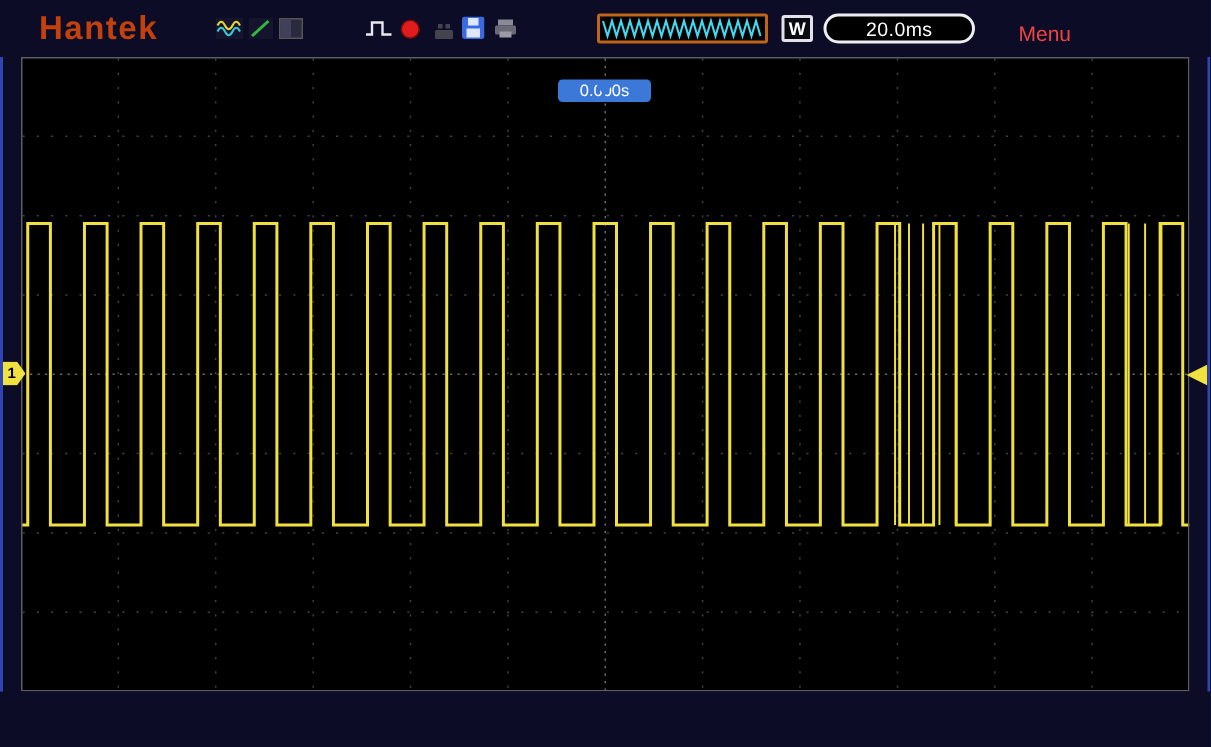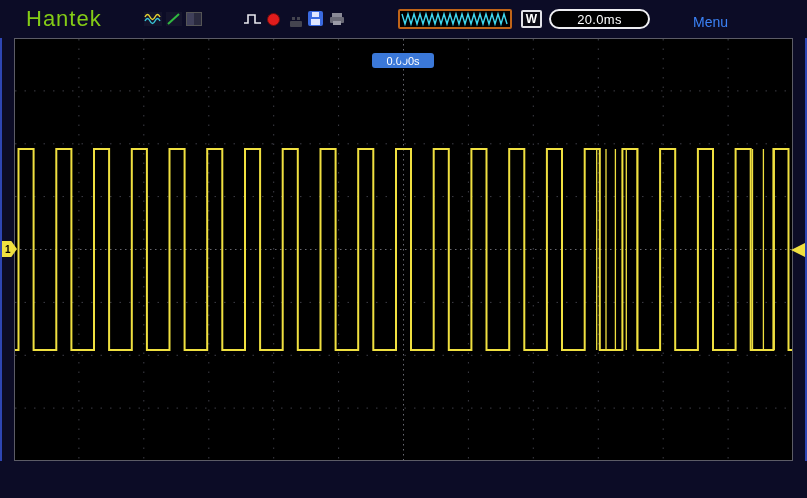--- a/index.html
+++ b/index.html
@@ -1,33 +1,33 @@
 <!DOCTYPE html>
 <html><head>
 <meta charset="utf-8">
 <style>
   *{margin:0;padding:0;box-sizing:border-box}
   html,body{width:807px;height:498px;background:#05050f;font-family:"Liberation Sans",sans-serif;overflow:hidden}
   .scope{position:relative;width:807px;height:498px;background:#0c0c26;overflow:hidden;
          box-shadow:inset 0 0 0 2px #2e46b4;}
   
   .topbar{position:absolute;left:0;top:0;width:807px;height:38px;background:#0c0c26}
-  .logo{position:absolute;left:26px;top:6px;font-size:22px;font-weight:normal;color:#84cc16;letter-spacing:1px}
+  .logo{position:absolute;left:26px;top:6px;font-size:22px;font-weight:bold;color:#c2410c;letter-spacing:1px}
   .tbicon{position:absolute;display:block}
   .record-dot{position:absolute;left:267px;top:13px;width:13px;height:13px;border-radius:50%;
               background:#e01c1c;border:1px solid #6e0d0d}
   .preview-box{position:absolute;left:398px;top:9px;width:114px;height:20px;background:#000;
                border:2px solid #c06418;border-radius:2px}
   .preview-box svg{display:block;width:110px;height:16px}
   .wbox{position:absolute;left:521px;top:10px;width:21px;height:18px;background:#0a0a14;border:2px solid #e2e2e8;
         border-radius:2px;color:#fff;font-size:12px;font-weight:bold;display:flex;align-items:center;justify-content:center}
   .pill{position:absolute;background:#000;border:2px solid #eeeef2;border-radius:10px;color:#fff;
         font-size:13px;display:flex;align-items:center;justify-content:center;letter-spacing:.3px}
   .timebase-pill{left:549px;top:9px;width:101px;height:20px}
-  .menu-btn{position:absolute;left:693px;top:14px;font-size:14px;color:#3b82f6;cursor:pointer}
+  .menu-btn{position:absolute;left:679px;top:14px;font-size:14px;color:#ef4444;cursor:pointer}
   
   .grid-area{position:absolute;left:14px;top:38px;width:779px;height:423px;background:#000}
   .grid-area svg{position:absolute;left:0;top:0}
   .t-offset-pill{position:absolute;left:372px;top:53px;width:62px;height:15px;background:#3b78d8;border-radius:3px;
                  color:#fff;font-size:11px;display:flex;align-items:center;justify-content:center;z-index:6}
   .t-offset-arrow{position:absolute;left:396px;top:54px;width:0;height:0;z-index:6;
                   border-left:7px solid transparent;border-right:7px solid transparent;border-top:10px solid #3b78d8}
   .ch-marker{position:absolute;left:2px;top:241px;width:15px;height:16px;background:#f0e040;z-index:5;
              clip-path:polygon(0 0,62% 0,100% 50%,62% 100%,0 100%);
              color:#000;font-size:10px;font-weight:bold;display:flex;align-items:center;padding-left:3px}

